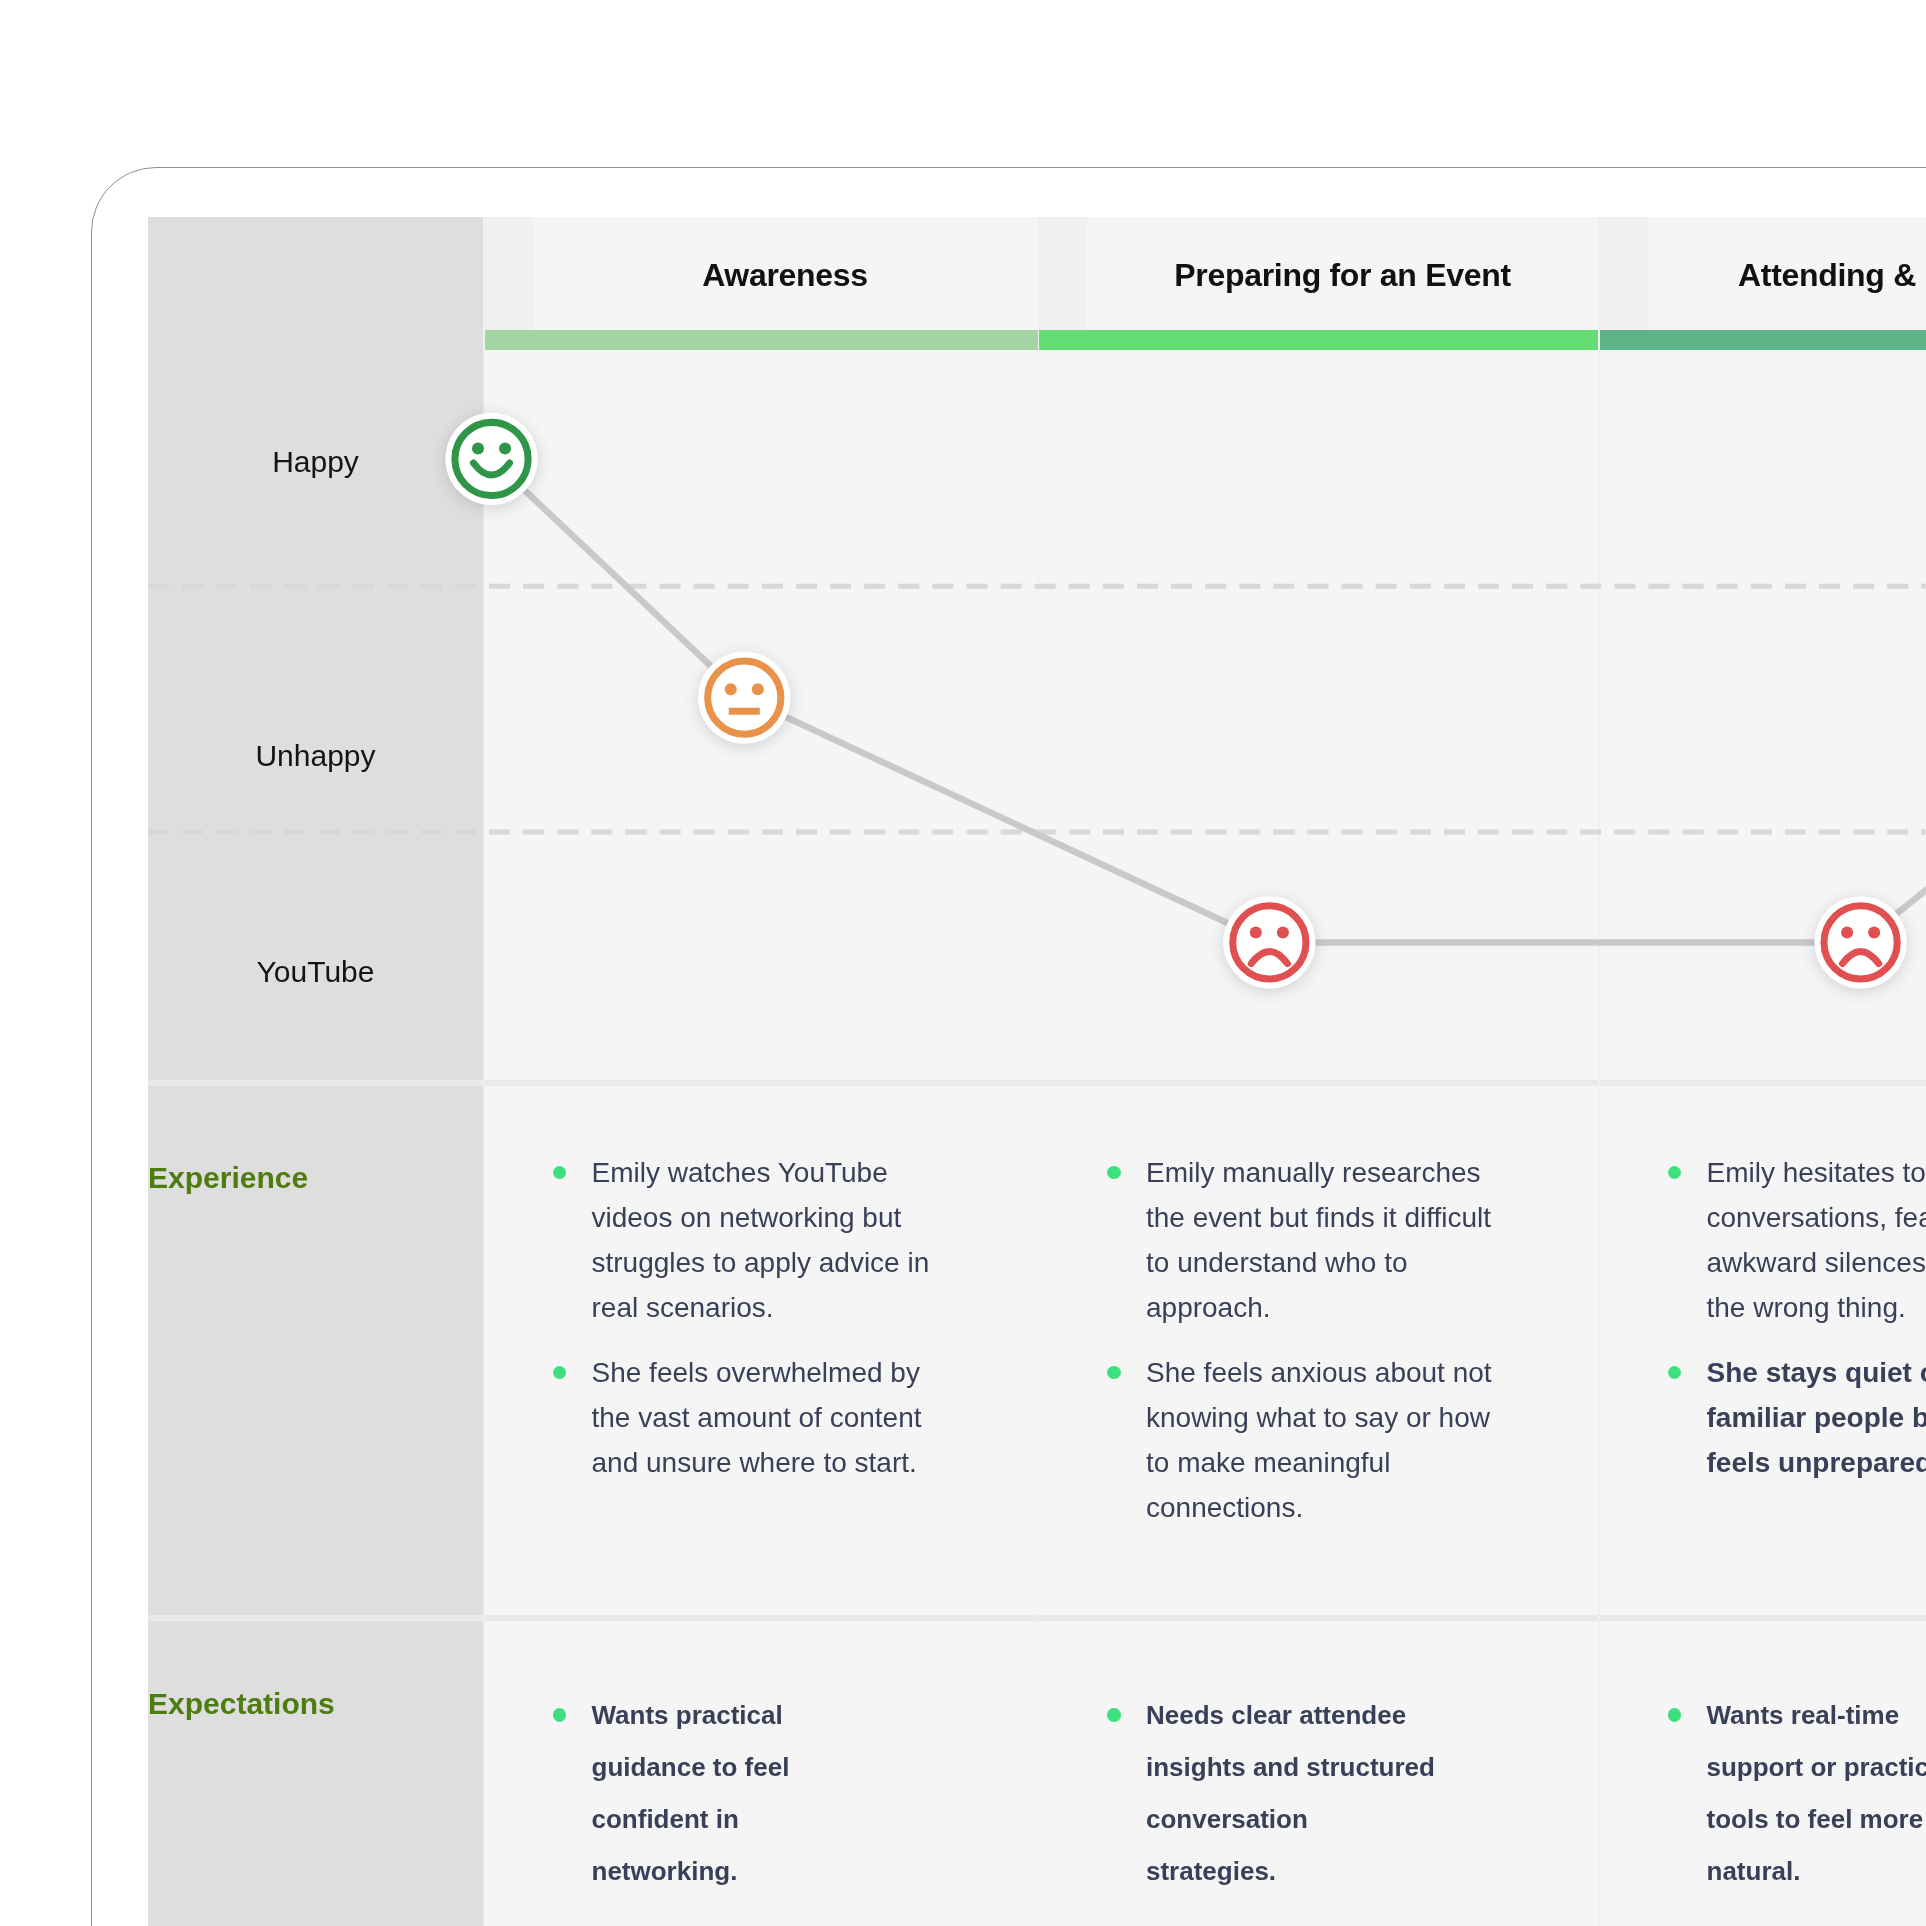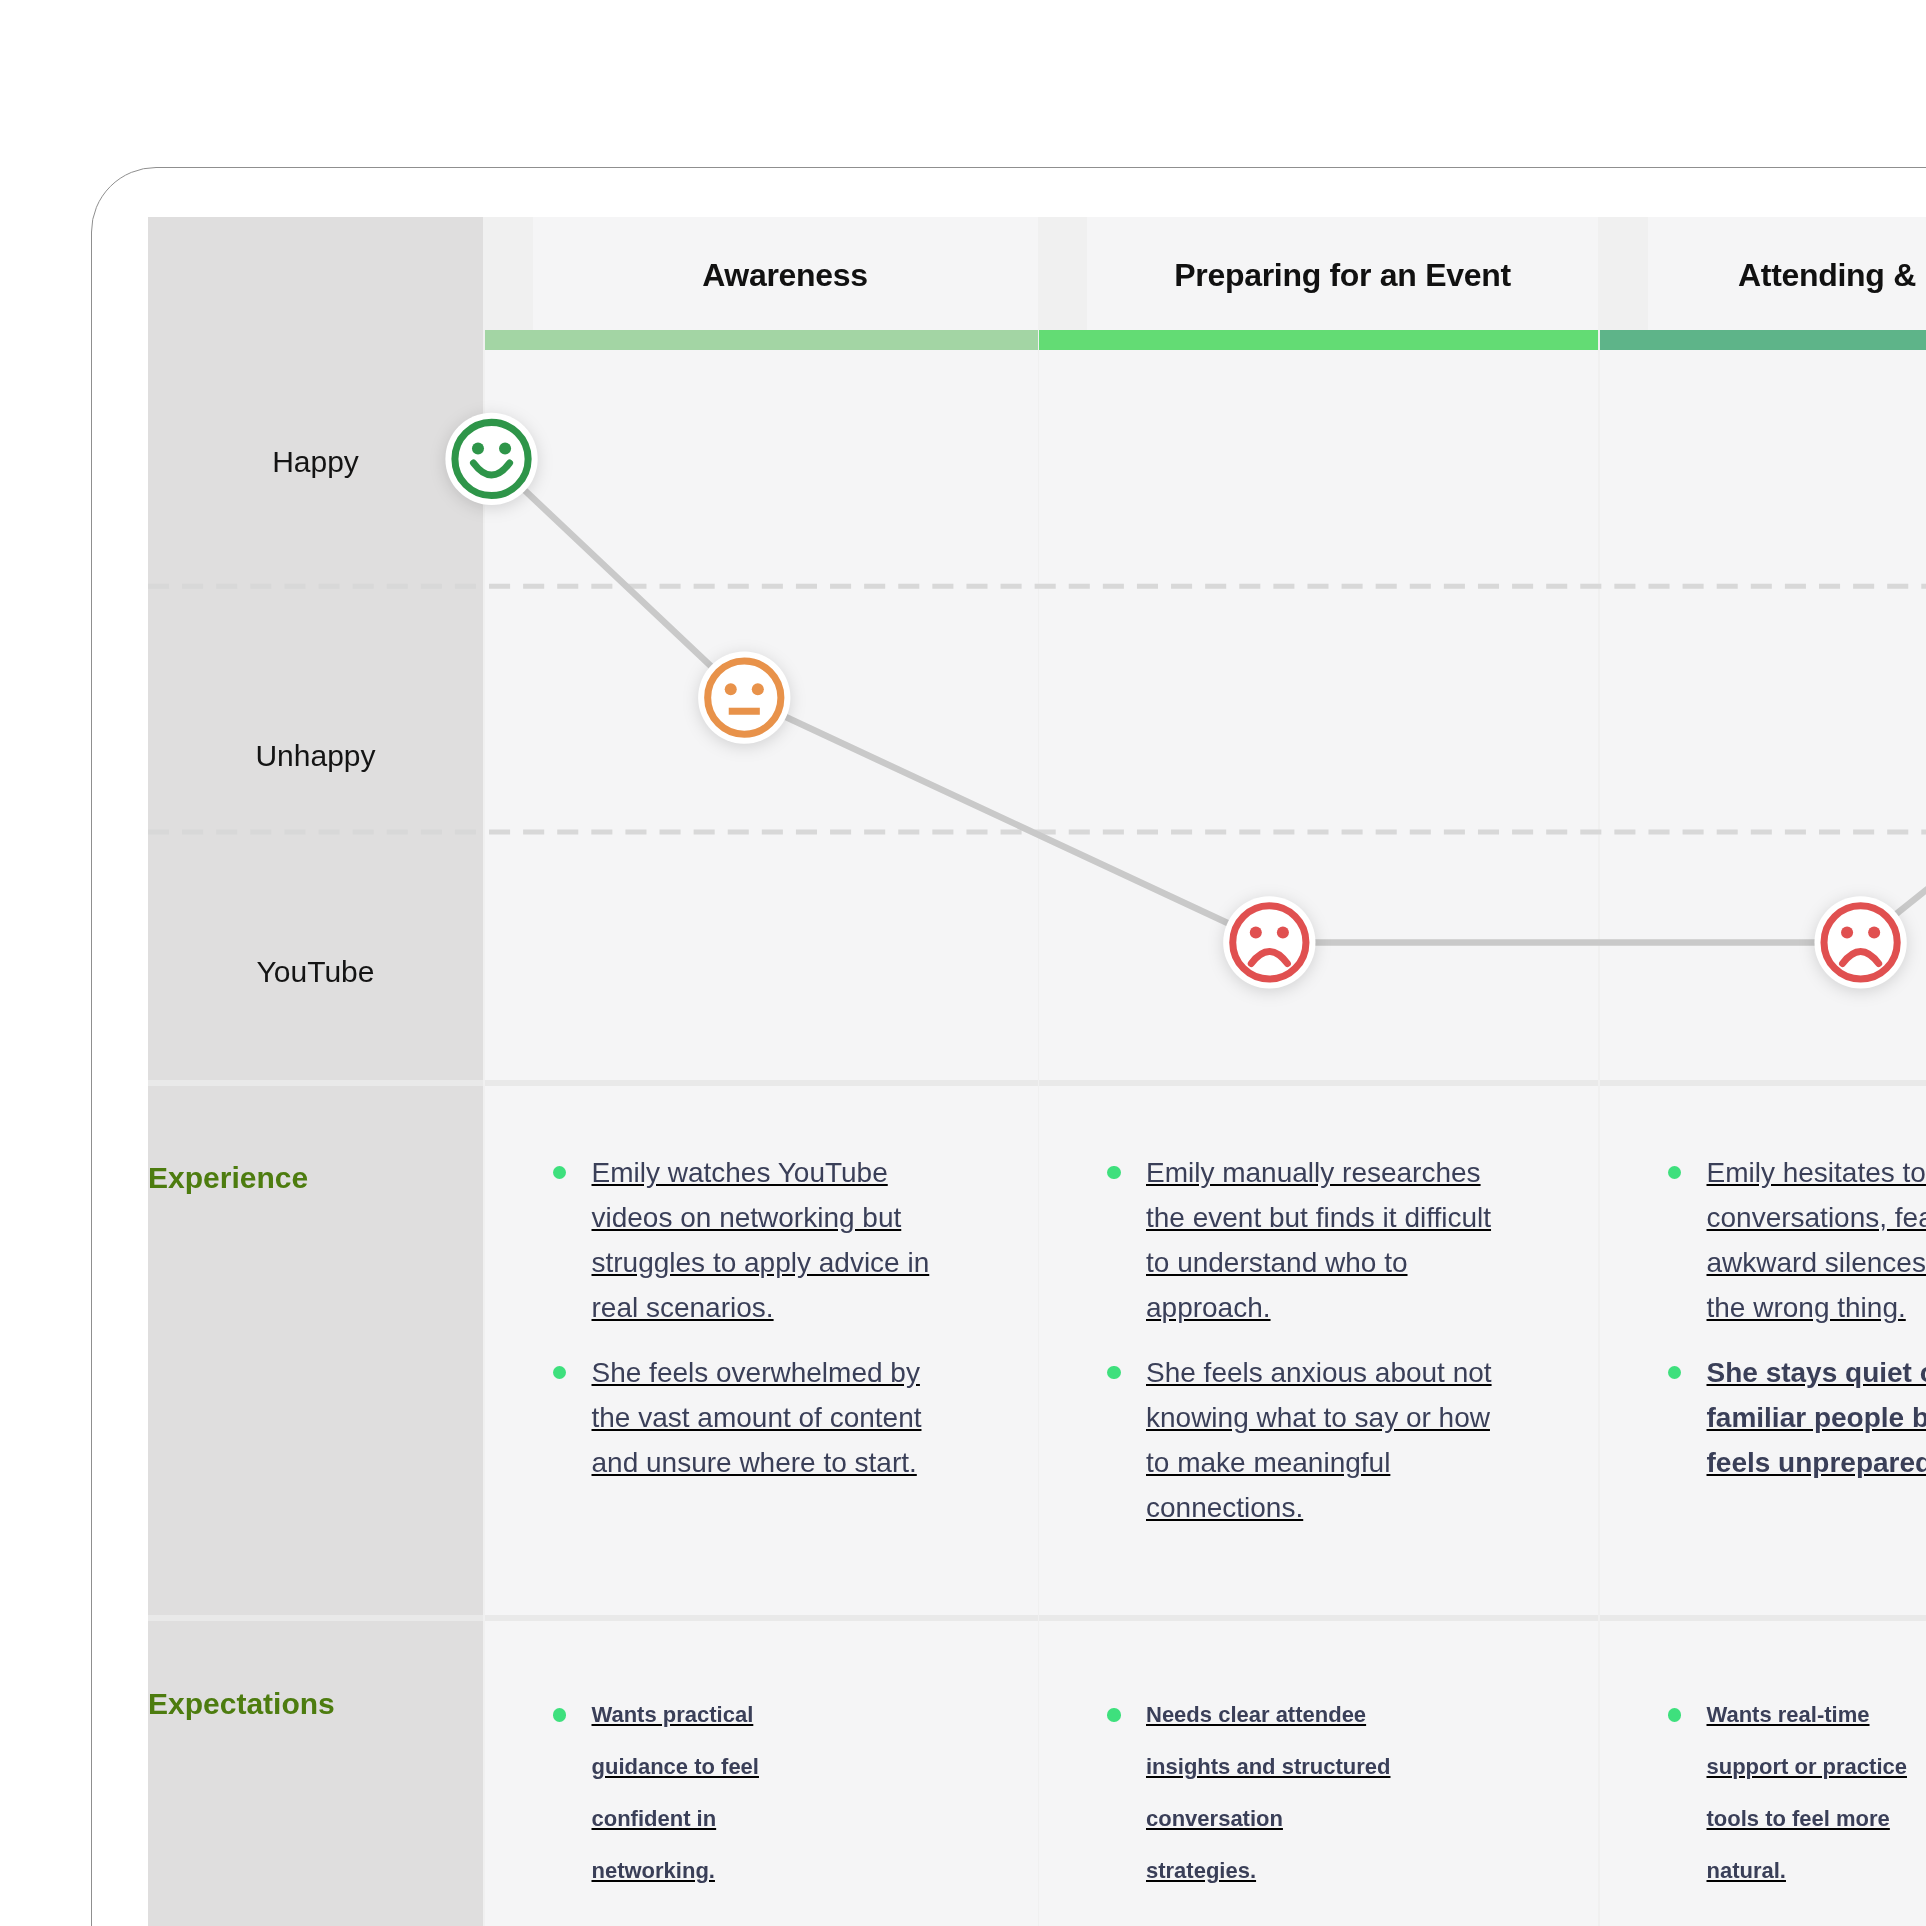--- a/index.html
+++ b/index.html
@@ -60,33 +60,33 @@
   .face-happy .ring{stroke:var(--c-happy,#2e9549);}
   .face-happy .eye{fill:var(--c-happy,#2e9549);}
   .face-happy .mouth{stroke:var(--c-happy,#2e9549);}
   .face-neutral .ring{stroke:var(--c-neutral,#e8924a);}
   .face-neutral .eye{fill:var(--c-neutral,#e8924a);}
   .face-neutral .bar{fill:var(--c-neutral,#e8924a);}
   .face-unhappy .ring{stroke:var(--c-unhappy,#e05050);}
   .face-unhappy .eye{fill:var(--c-unhappy,#e05050);}
   .face-unhappy .mouth{stroke:var(--c-unhappy,#e05050);}
   
-  .content{padding:64px 30px 0 68px;text-decoration:underline;}
+  .content{padding:64px 30px 0 68px;}
   .content.expect{padding-top:68px;}
   ul.bullets{list-style:none;margin:0;padding:0;}
   ul.bullets li{
     position:relative;padding-left:39px;margin-bottom:20px;
     font-size:28px;line-height:45px;color:var(--c-body,#3a3f58);
     white-space:pre-line;
   }
   ul.bullets li::before{
     content:'';position:absolute;left:0;top:15.5px;width:13.5px;height:13.5px;
     border-radius:50%;background:var(--c-bullet,#3ee07d);
   }
-  ul.bullets.big li{font-size:22px;line-height:52px;font-weight:700;}
+  ul.bullets.big li{font-size:26px;line-height:52px;font-weight:700;}
   ul.bullets.big li::before{top:19px;}
   ul.bullets li.bold{font-weight:700;}
 </style>
 </head>
 <body>
 
 <div class="card"></div>
 
 <div class="grid">
 

